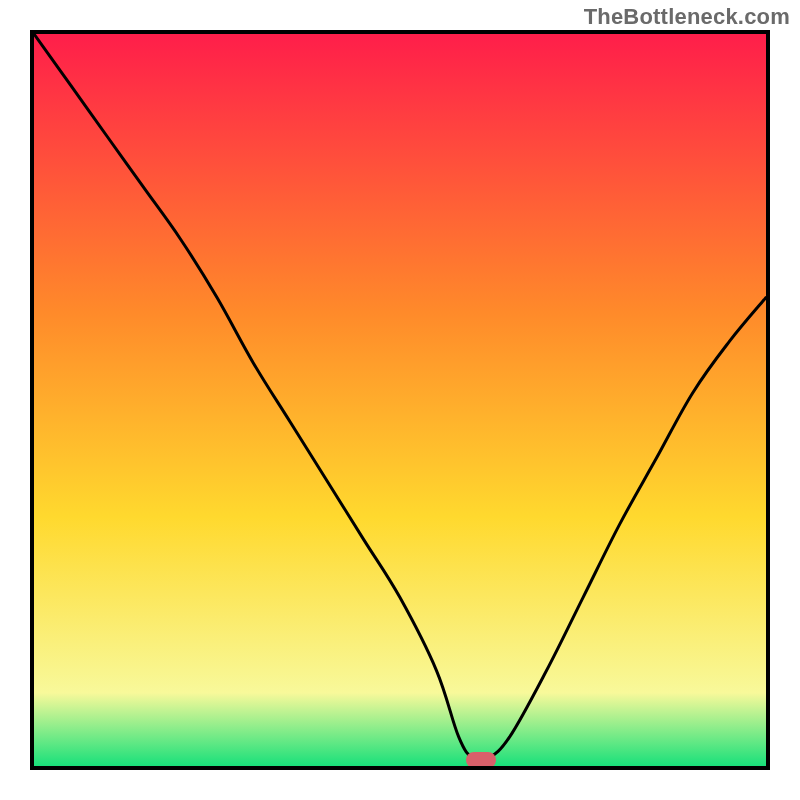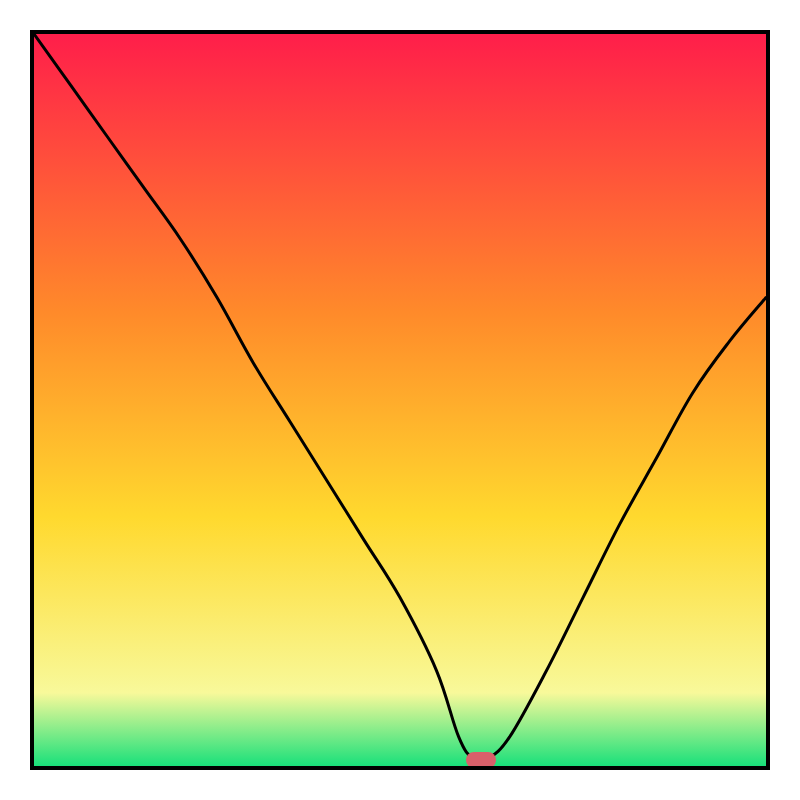--- a/index.html
+++ b/index.html
@@ -58,20 +58,21 @@
     height: 16px;
     border-radius: 8px;
     transform: translate(-50%, -50%);
   }
 </style>
 </head>
 <body>
 
 <div class="stage">
 
+  <div class="watermark">TheBottleneck.com</div>
 
   <div class="plot-frame">
     <div class="plot-inner">
       <svg class="chart-svg" viewBox="0 0 732 732" preserveAspectRatio="none">
         <defs>
 
           <linearGradient id="bg-grad" x1="0" y1="0" x2="0" y2="1">
             <stop offset="0.00" stop-color="#ff1e4a"></stop>
             <stop offset="0.38" stop-color="#ff8a2a"></stop>
             <stop offset="0.66" stop-color="#ffd92e"></stop>

